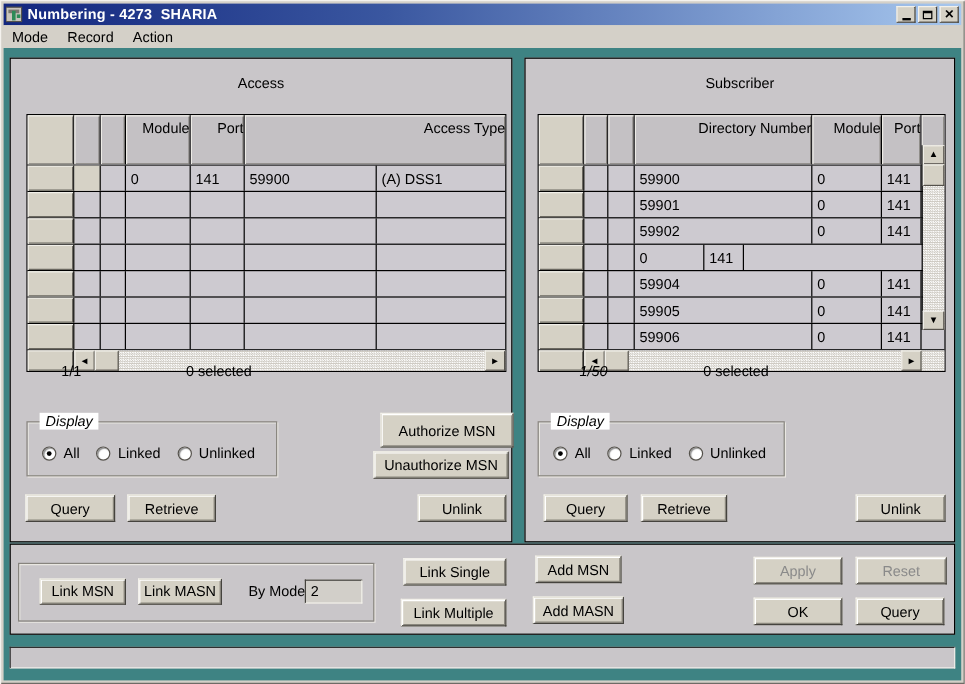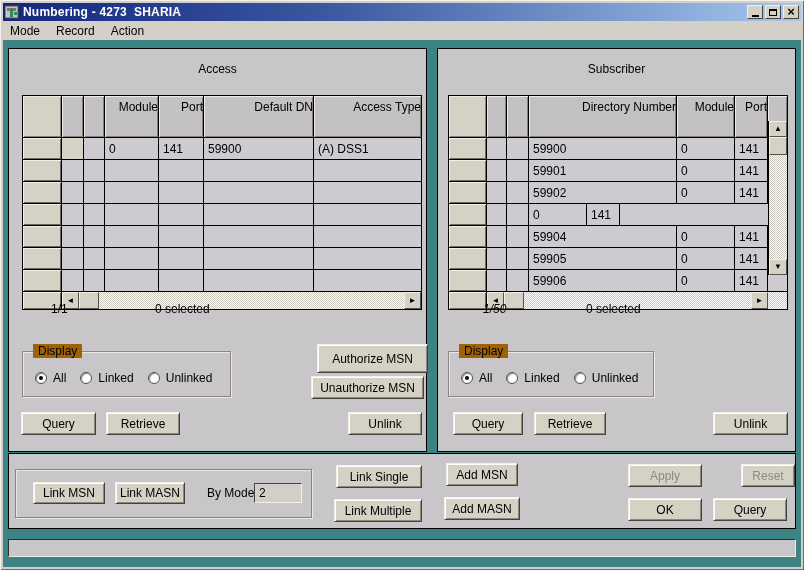--- a/index.html
+++ b/index.html
@@ -64,21 +64,21 @@
   .track { flex:1; }
   .corner { width:19px; }
   .vscroll { position:absolute; top:25px; right:0; width:19px; height:154px; display:flex;
              flex-direction:column; border-left:1px solid #000; }
   .vscroll .sbtn { width:100%; height:16px; }
   .thumb-v { width:100%; height:18px; background:#D5D1C5; border:1px solid;
              border-color:#F0EEE8 #55524C #55524C #F0EEE8; }
 
   
   .groupbox { position:absolute; border:1px solid #8A8780; box-shadow: 1px 1px 0 #E9E7E1, inset 1px 1px 0 #E9E7E1; }
-  .group-label { position:absolute; top:-8px; left:10px; background:#a16207; padding:0 5px; }
+  .group-label { position:absolute; top:-8px; left:10px; background:#ffffff; padding:0 5px;font-style:italic; }
   .radio-row { position:absolute; left:12px; top:19px; display:flex; gap:14px; align-items:center; }
   .radio-opt { display:flex; gap:6px; align-items:center; }
   .radio-circle { width:12px; height:12px; border-radius:50%; background:#FFF; border:1px solid #55524C;
                   box-shadow: inset 1px 1px 1px rgba(0,0,0,0.45); position:relative; flex:none; }
   .radio-circle.on::after { content:""; position:absolute; left:3px; top:3px; width:4px; height:4px;
                   background:#000; border-radius:50%; }
 
   
   .btn { position:absolute; background:#D5D1C5; border:1px solid;
          border-color:#F2F0EA #45433E #45433E #F2F0EA;
@@ -133,21 +133,20 @@
     <div class="panel" style="left:5px; top:8px; width:419px; height:404px;">
       <div class="panel-title">Access</div>
 
       <div class="tbl" style="left:13px; top:46px; width:400px;">
         <div class="trow thead">
           <div class="tc a-sel raised hsel"></div>
           <div class="tc a-m1 raised"></div>
           <div class="tc a-m2 raised"></div>
           <div class="tc a-c0 raised">Module</div>
           <div class="tc a-c1 raised">Port</div>
-          <div class="tc a-c2 raised">Default DN</div>
           <div class="tc a-c3 raised">Access Type</div>
         </div>
         <div>
             <div class="trow">
               <div class="tc sel a-sel"></div>
               <div class="tc a-m1 cur"></div>
               <div class="tc a-m2"></div>
               <div class="tc a-c0">0</div>
               <div class="tc a-c1">141</div>
               <div class="tc a-c2">59900</div>
@@ -374,21 +373,21 @@
       <div class="btn" style="left:106px; top:28px; width:70px; height:22px;">Link MASN</div>
       <span class="bymode-label">By Mode</span>
       <input class="bymode-input" value="2" style="">
 
       <div class="btn" style="left:327px; top:11px; width:86px; height:23px;">Link Single</div>
       <div class="btn" style="left:325px; top:45px; width:88px; height:23px;">Link Multiple</div>
       <div class="btn" style="left:437px; top:9px; width:72px; height:23px;">Add MSN</div>
       <div class="btn" style="left:435px; top:43px; width:76px; height:23px;">Add MASN</div>
 
       <div class="btn disabled" style="left:619px; top:10px; width:74px; height:23px;">Apply</div>
-      <div class="btn disabled" style="left:732px; top:10px; width:54px; height:23px;">Reset</div>
+      <div class="btn disabled" style="left:704px; top:10px; width:76px; height:23px;">Reset</div>
       <div class="btn" style="left:619px; top:44px; width:74px; height:23px;">OK</div>
       <div class="btn" style="left:704px; top:44px; width:74px; height:23px;">Query</div>
     </div>
 
     <div class="statusbar"></div>
 
   </div>
 </div>
 
 </body></html>

